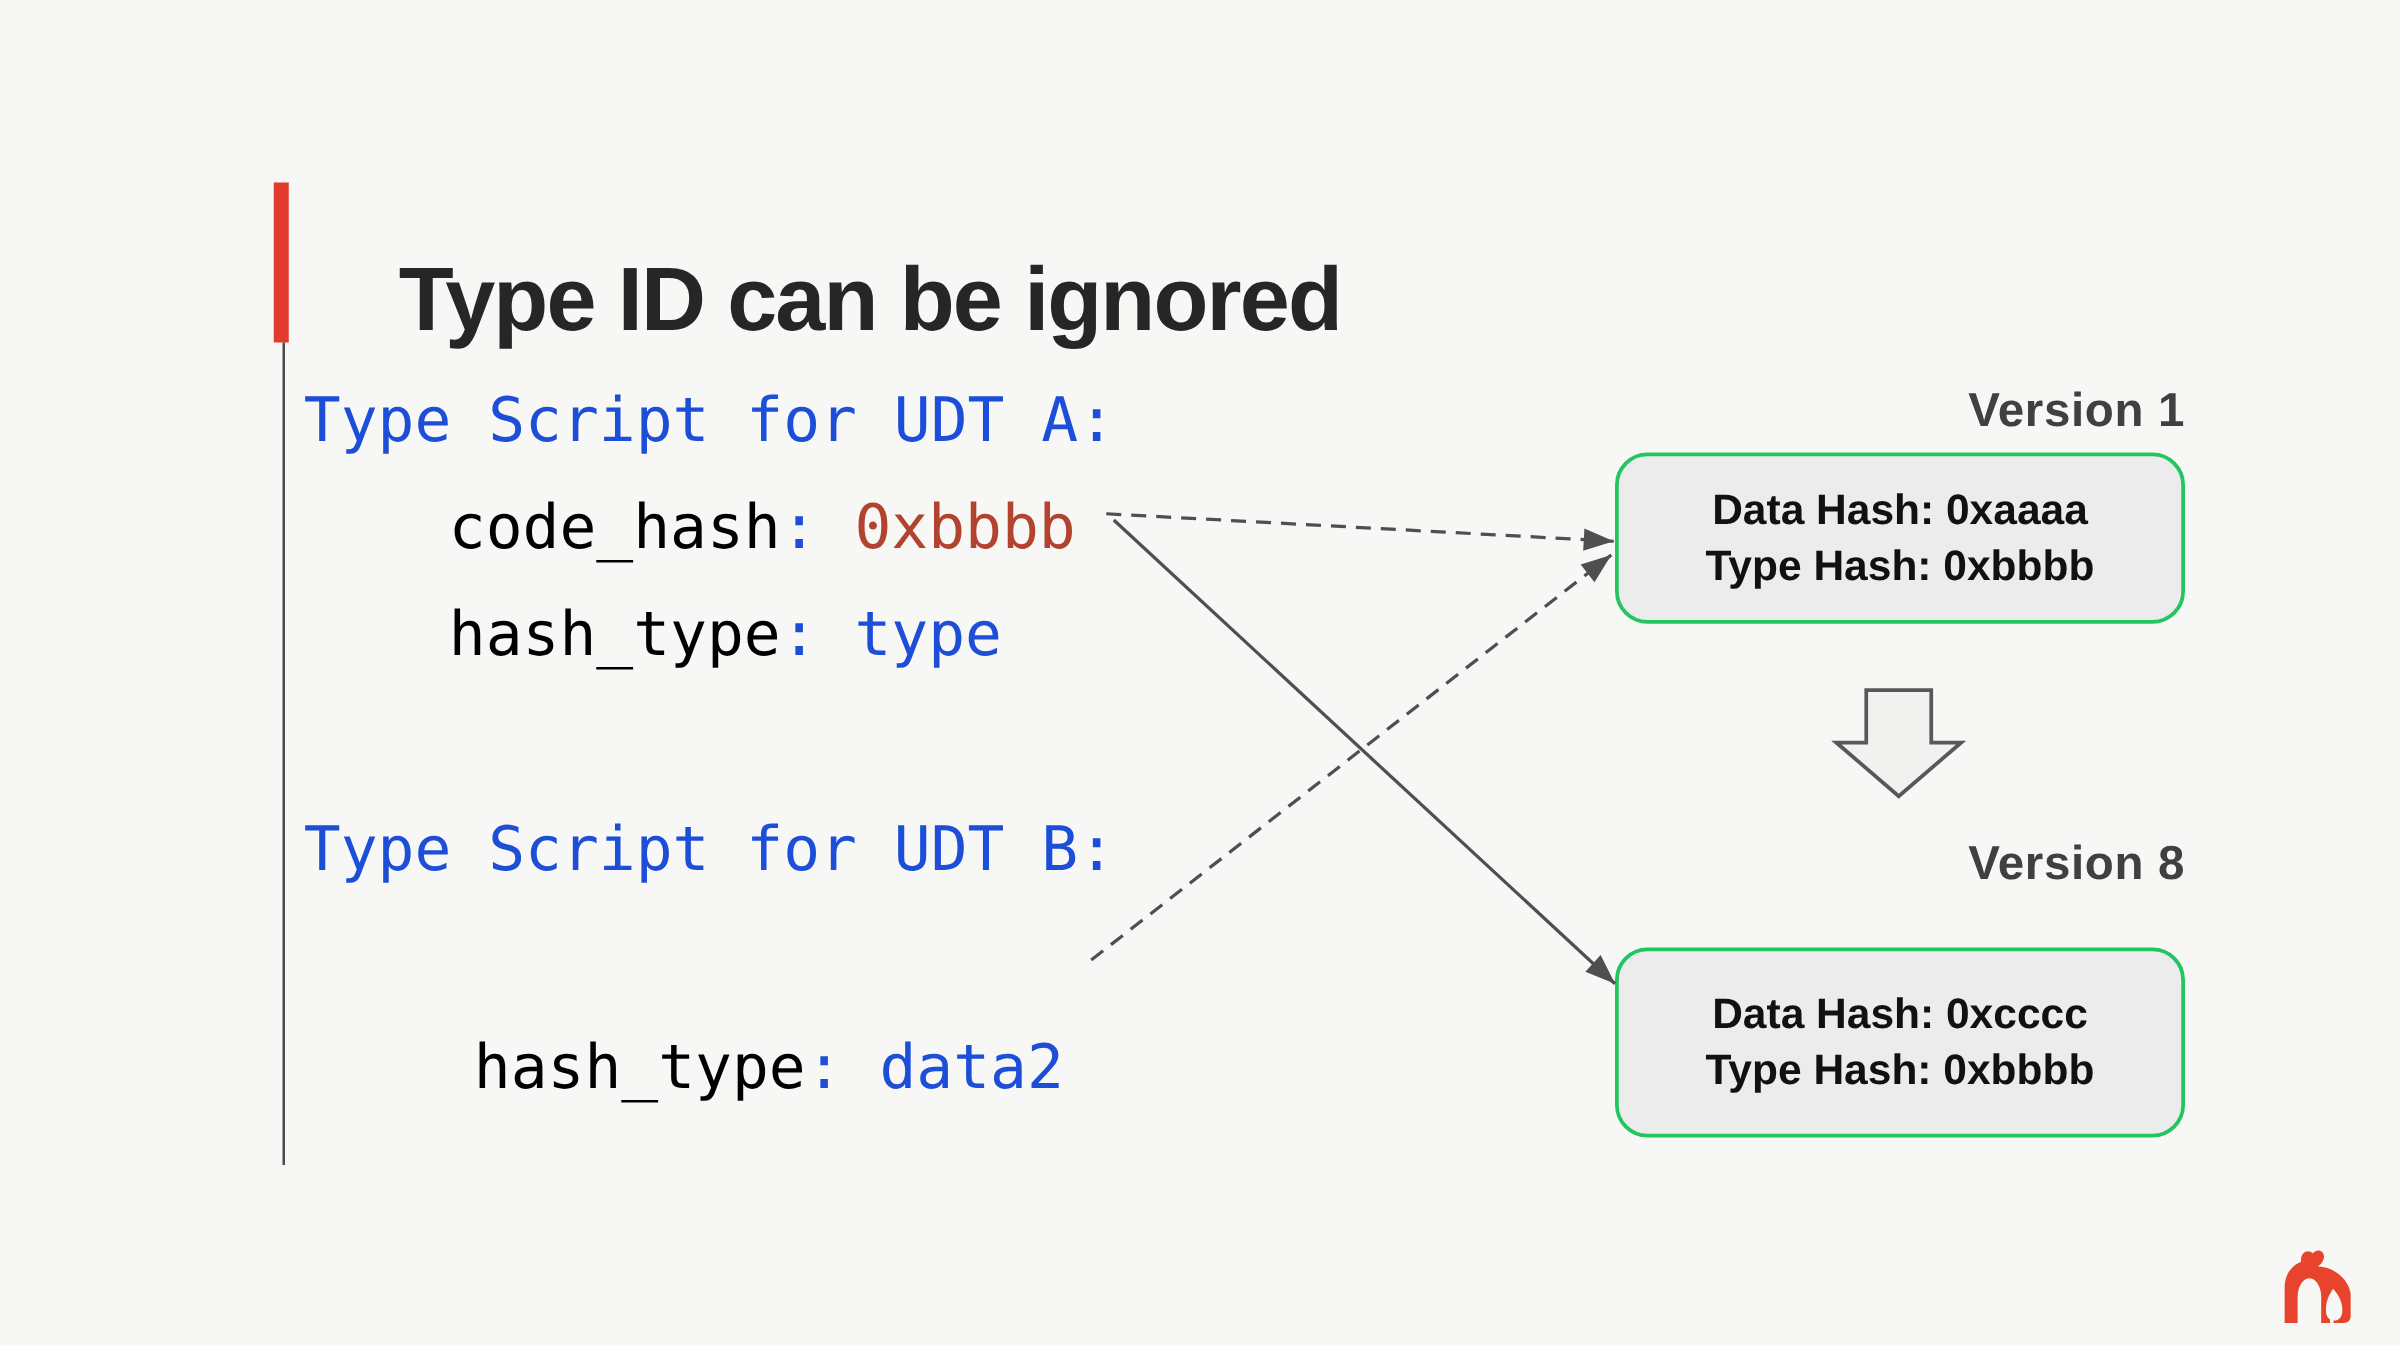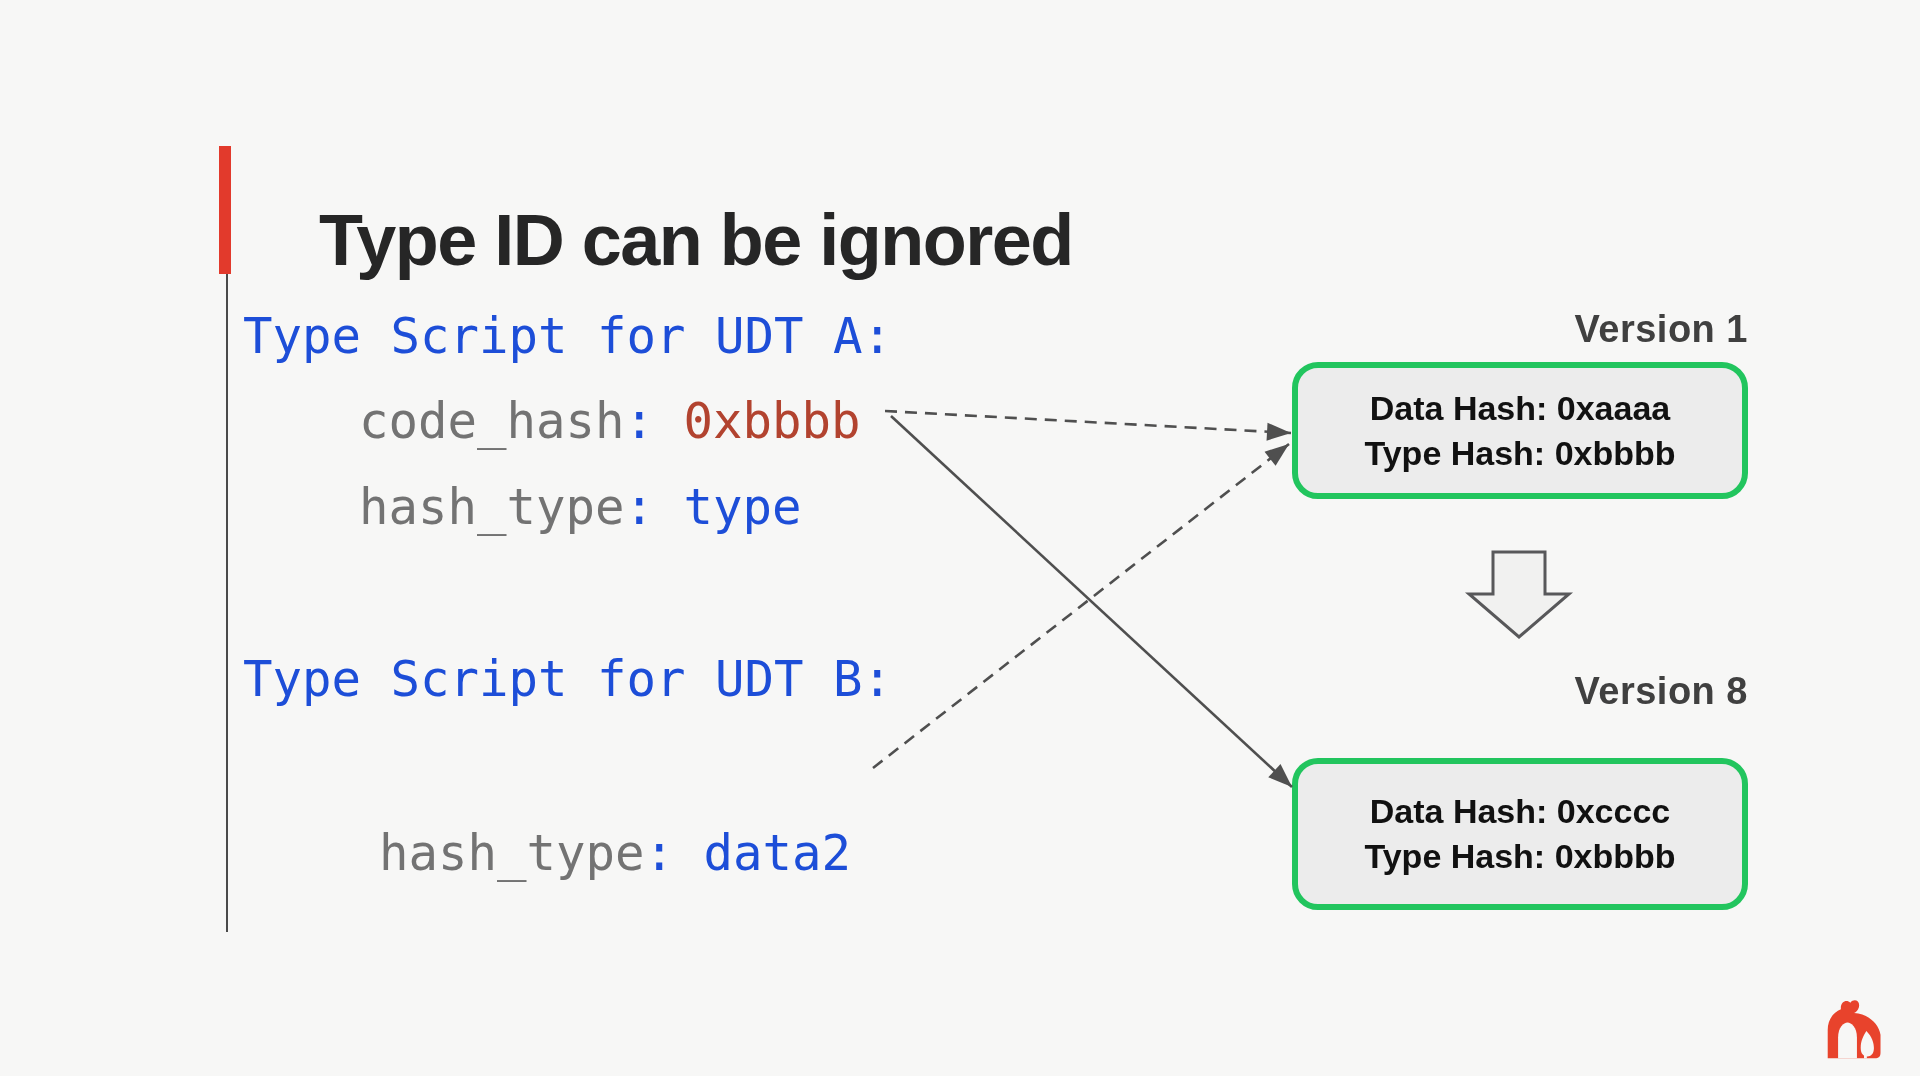--- a/index.html
+++ b/index.html
@@ -21,31 +21,31 @@
   .title{
     position:absolute;left:319px;top:156px;
     font-size:72px;font-weight:800;letter-spacing:-1.5px;
     color:#262626;line-height:1;white-space:nowrap;
   }
   .code-line{
     position:absolute;
     font-family:"DejaVu Sans Mono","Liberation Mono",monospace;
     font-size:49px;line-height:1;color:#3d4b52;white-space:pre;
   }
-  .kw{color:#737373;}
+  .kw{color:#000000;}
   .val-hash{color:#b2432f;}
   .plain{color:#1d4ed8;}
   .version-label{
     position:absolute;left:1292px;width:456px;text-align:right;
     font-size:38px;font-weight:700;color:#404040;letter-spacing:.5px;
     line-height:1;white-space:nowrap;
   }
   .hash-box{
     position:absolute;left:1292px;width:456px;
-    background:#ececec;border:6px solid #22c55e;border-radius:26px;
+    background:#ececec;border:3px solid #22c55e;border-radius:26px;
     box-sizing:border-box;
     display:flex;flex-direction:column;justify-content:center;align-items:center;
     font-size:34px;font-weight:800;color:#111111;line-height:1.32;
     white-space:nowrap;
   }
   .overlay{position:absolute;left:0;top:0;width:1920px;height:1076px;pointer-events:none;}
   .block-arrow{position:absolute;left:1460px;top:548px;}
   .logo{position:absolute;left:1818px;top:998px;}
 </style>
 </head>

